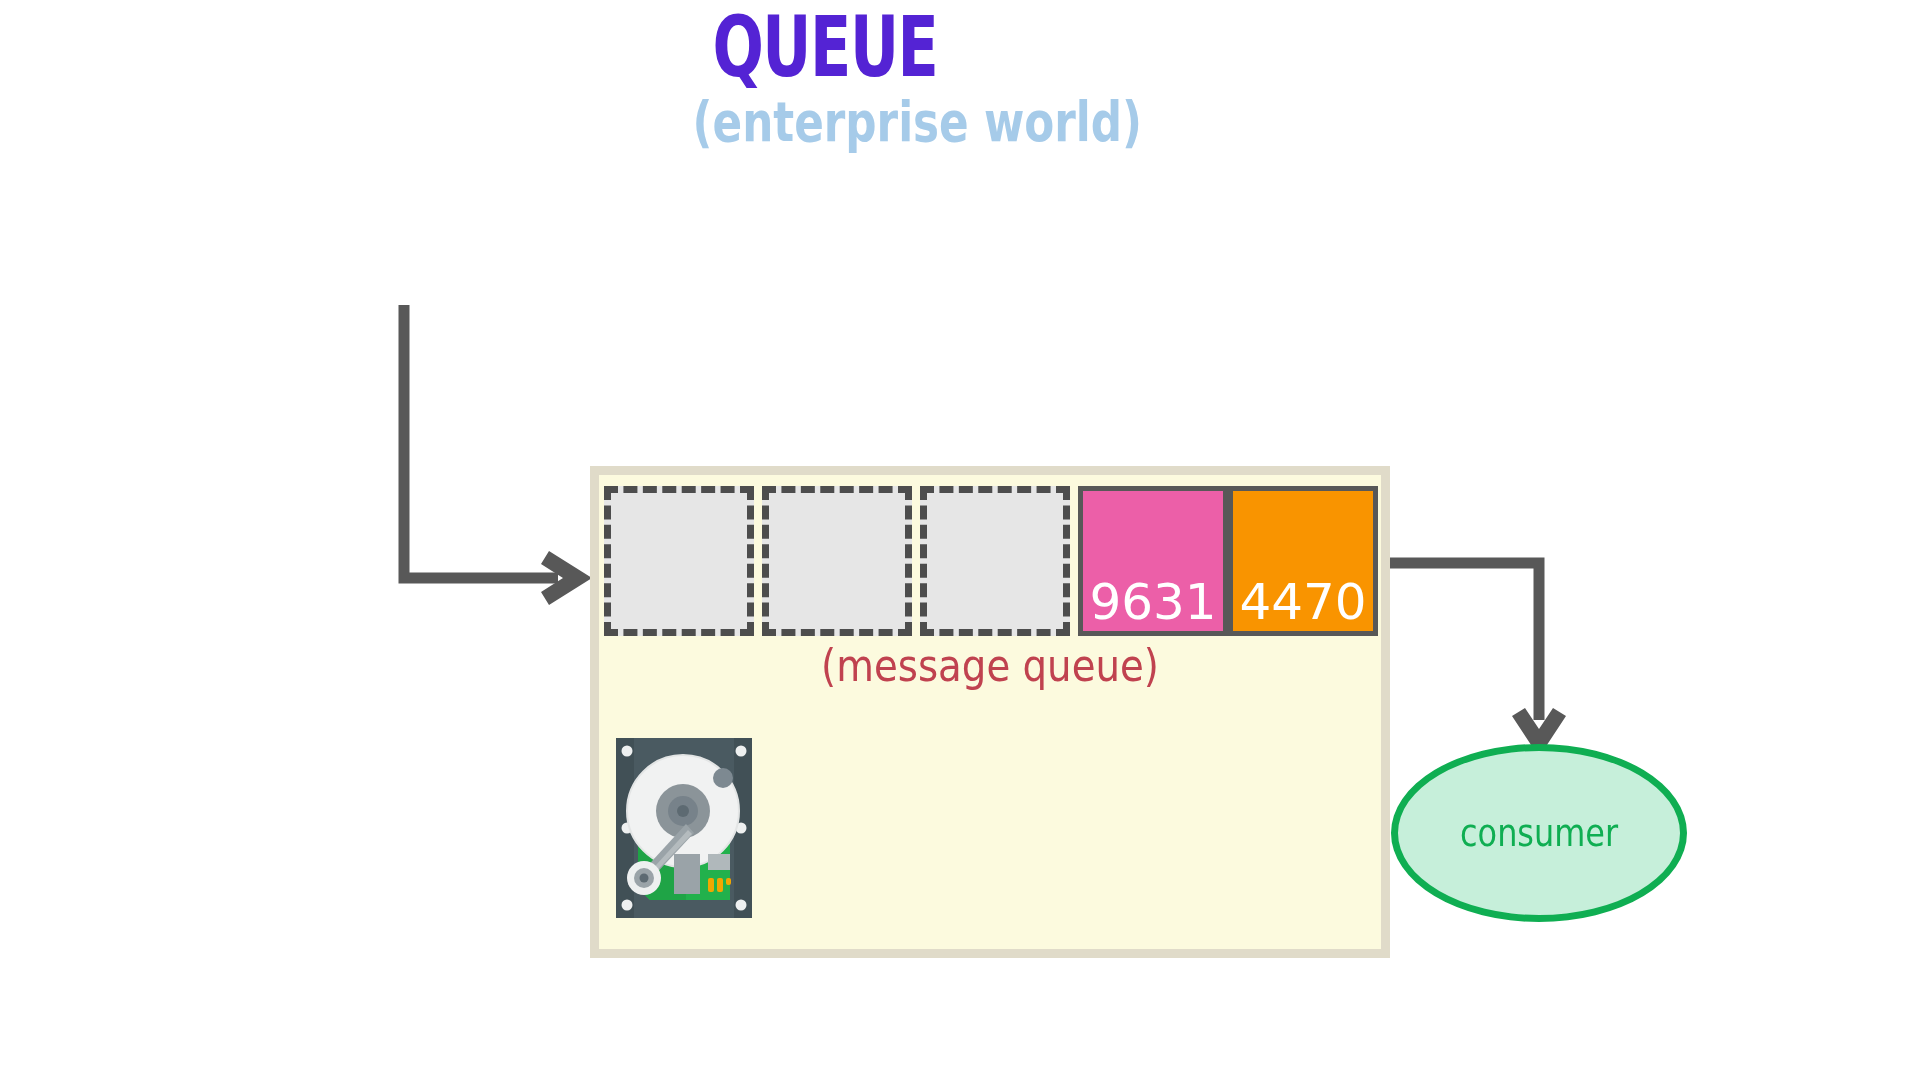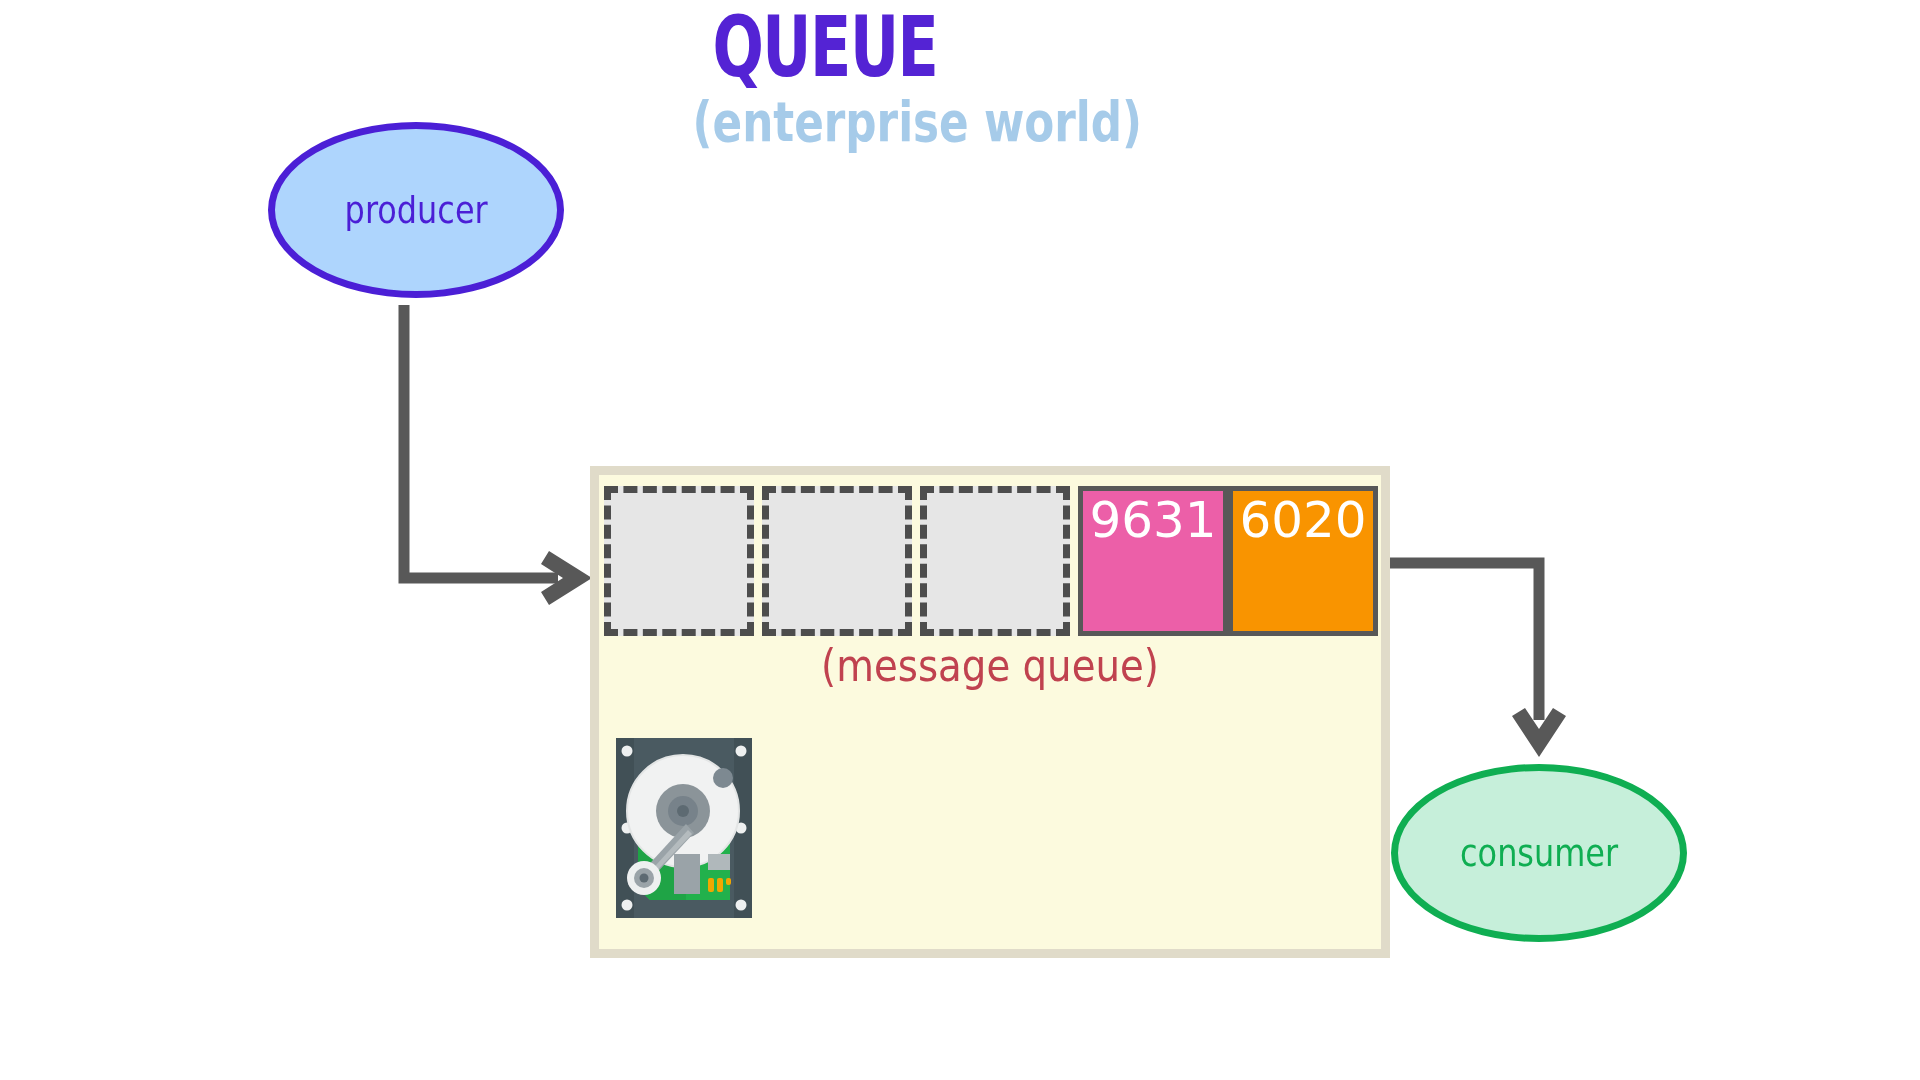--- a/index.html
+++ b/index.html
@@ -76,21 +76,21 @@
     top: 122px;
     width: 296px;
     height: 176px;
     background: #aed5fd;
     border: 7px solid #4b1fd6;
   }
   #producer-node .node-label { color: #4b1fd6; }
 
   #consumer-node {
     left: 1391px;
-    top: 764px;
+    top: 744px;
     width: 296px;
     height: 178px;
     background: #c6efda;
     border: 7px solid #0fae52;
   }
   #consumer-node .node-label { color: #0fae52; }
 
   
   #queue-container {
     position: absolute;
@@ -110,21 +110,21 @@
     top: 486px;
     height: 150px;
     display: flex;
     align-items: flex-start;
   }
   .queue-cell {
     box-sizing: border-box;
     width: 150px;
     height: 150px;
     display: flex;
-    align-items: flex-start;
+    align-items: flex-end;
     justify-content: center;
   }
   .queue-cell.empty {
     background: #e6e6e6;
     border: 7px dashed #4d4d4d;
     margin-right: 8px;
   }
   .queue-cell.filled {
     border: 5px solid #585858;
   }
@@ -183,39 +183,36 @@
       <path d="M 404 305 L 404 578 L 558 578" fill="none" stroke="#585858" stroke-width="11" stroke-linecap="butt" stroke-linejoin="miter"></path>
       <path d="M 549 551 L 592 578 L 549 605 L 541 592 L 563 578 L 541 564 Z" fill="#585858"></path>
     </g>
 
     <g>
       <path d="M 1390 563 L 1539 563 L 1539 720" fill="none" stroke="#585858" stroke-width="11" stroke-linecap="butt" stroke-linejoin="miter"></path>
       <path d="M 1512 716 L 1539 757 L 1566 716 L 1553 708 L 1539 729 L 1525 708 Z" fill="#585858"></path>
     </g>
   </svg>
 
-  <div id="producer-node" class="node-ellipse" style="background: rgb(174, 213, 253); border-color: rgb(75, 31, 214);">
-    <span class="node-label" style="color: rgb(75, 31, 214);">producer</span>
-  </div>
 
   <div id="consumer-node" class="node-ellipse" style="background: rgb(198, 239, 218); border-color: rgb(15, 174, 82);">
     <span class="node-label" style="color: rgb(15, 174, 82);">consumer</span>
   </div>
 
   <div id="queue-container" style="background: rgb(252, 250, 222); border-color: rgb(224, 219, 201);"></div>
 
   <div id="queue-cells">
       <div class="queue-cell empty" style="background: rgb(230, 230, 230); border-color: rgb(77, 77, 77);"></div>
       <div class="queue-cell empty" style="background: rgb(230, 230, 230); border-color: rgb(77, 77, 77);"></div>
       <div class="queue-cell empty" style="background: rgb(230, 230, 230); border-color: rgb(77, 77, 77);"></div>
       <div class="queue-cell filled" style="background: rgb(236, 95, 168); border-color: rgb(88, 88, 88);">
         <span class="cell-value" style="color: rgb(255, 255, 255);">9631</span>
       </div>
       <div class="queue-cell filled" style="background: rgb(249, 148, 0); border-color: rgb(88, 88, 88);">
-        <span class="cell-value" style="color: rgb(255, 255, 255);">6020</span>
+        <span class="cell-value" style="color: rgb(255, 255, 255);">4470</span>
       </div>
     </div>
 
   <div id="queue-caption" style="color: rgb(192, 66, 79);">(message queue)</div>
 
   <svg id="disk-icon" viewBox="0 0 136 180" width="136" height="180">
 
     <rect x="0" y="0" width="136" height="180" rx="3" fill="#4a5a61"></rect>
     <rect x="0" y="0" width="18" height="180" fill="#415056"></rect>
     <rect x="118" y="0" width="18" height="180" fill="#415056"></rect>

